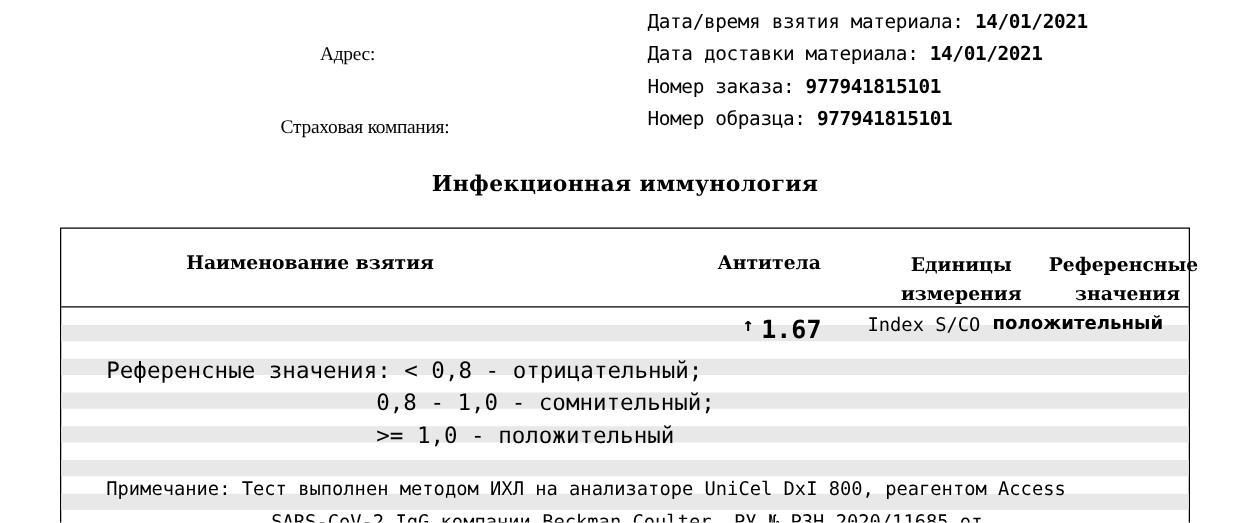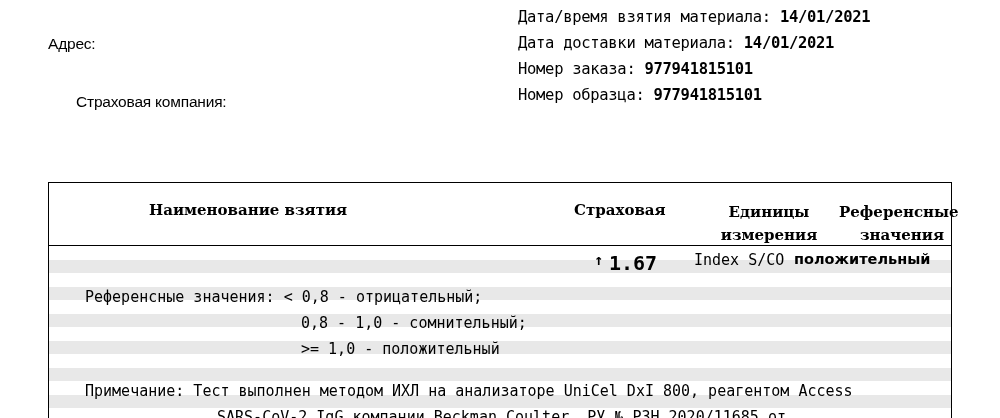--- a/index.html
+++ b/index.html
@@ -26,24 +26,25 @@
     left: 0;
     top: 0;
     width: 1000px;
     height: 120px;
   }
   .hdr-left {
     position: absolute;
     left: 48px;
     top: 0;
     width: 460px;
-    font-family: Liberation Sans, sans-serif;
+    font-family: Liberation Serif, serif;
     font-size: 15.5px;
     line-height: 29px;
     letter-spacing: -0.2px;
+    text-align: center;
   }
   .hdr-left .row-addr { margin-top: 29px; }
   .hdr-left .row-ins { margin-top: 29px; margin-left: 28px; }
   .hdr-left .row-pol { margin-top: 0px; }
 
   .hdr-right {
     position: absolute;
     left: 518px;
     top: 4px;
     width: 470px;
@@ -111,21 +112,21 @@
   .resultrow .cell { position: absolute; top: 5px; white-space: nowrap; }
   .c-name   { left: 36px; }
   .c-arrow  { left: 545px; font-weight: bold; }
   .c-value  { left: 560px; font-weight: bold; font-size: 20px;}
   .c-units  { left: 645px; }
   .c-flag   { left: 745px; font-weight: bold; font-family: "DejaVu Sans", sans-serif; font-size: 14.5px;}
 
   .refblock {
     position: relative;
     font-family: "DejaVu Sans Mono", monospace;
-    font-size: 15px;
+    font-size: 18px;
     line-height: 26px;
     padding: 10px 0 8px 36px;
   }
   .refblock .ln2, .refblock .ln3 { padding-left: 216px; }
 
   .noteblock {
     position: relative;
     font-family: "DejaVu Sans Mono", monospace;
     font-size: 15px;
     line-height: 26px;
@@ -158,26 +159,27 @@
         <span class="lbl">Номер заказа:</span>
         <span class="val">977941815101</span>
       </div>
       <div>
         <span class="lbl">Номер образца:</span>
         <span class="val">977941815101</span>
       </div>
     </div>
   </div>
 
+  <div class="section-title">Инфекционная иммунология</div>
 
   <div class="tbl">
 
     <div class="tbl-head">
       <div class="th th-name">Наименование взятия</div>
-      <div class="th th-result">Страховая</div>
+      <div class="th th-result">Антитела</div>
       <div class="th th-units">
         <div>Единицы</div>
         <div>измерения</div>
       </div>
       <div class="th th-ref">
         <div>Референсные</div>
         <div>значения</div>
       </div>
     </div>
 

